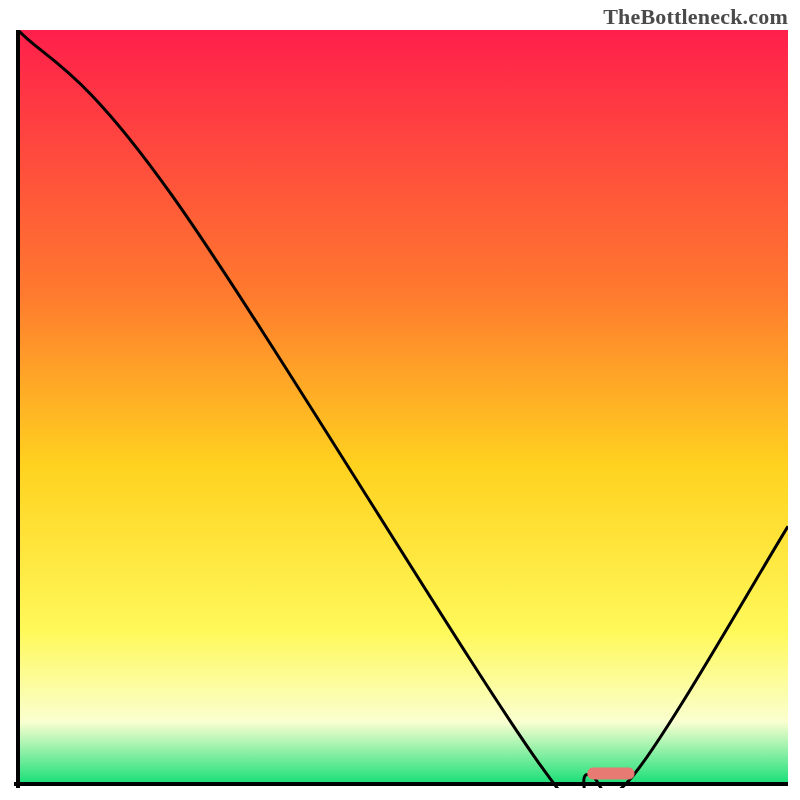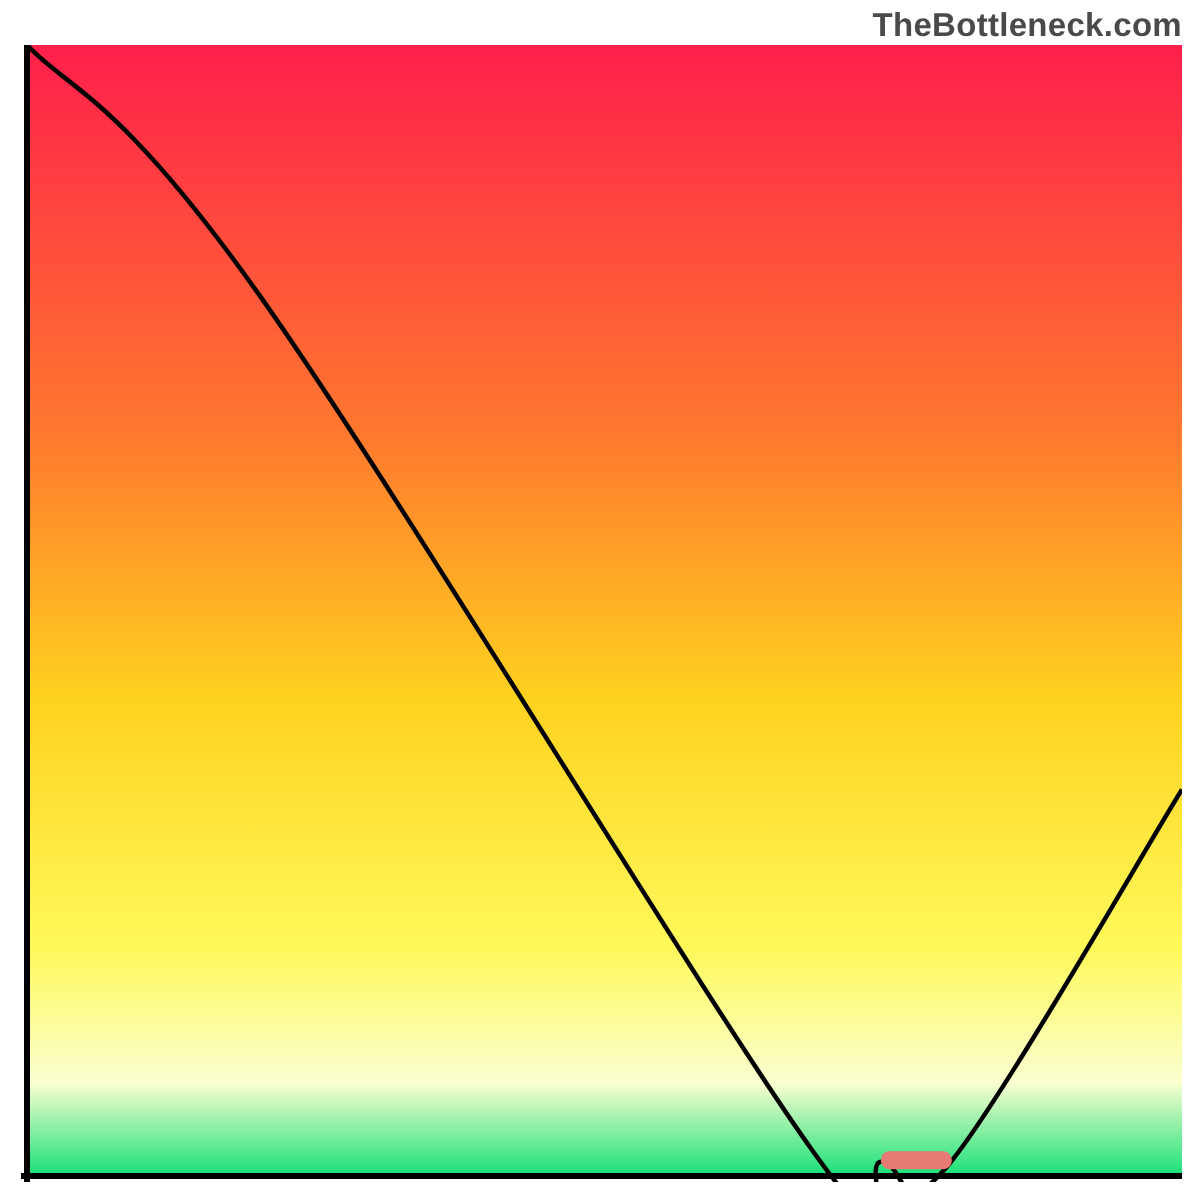--- a/index.html
+++ b/index.html
@@ -7,20 +7,21 @@
     padding: 0;
     width: 800px;
     height: 800px;
     background: #ffffff;
     font-family: Arial, Helvetica, sans-serif;
   }
   .canvas {
     position: relative;
     width: 800px;
     height: 800px;
+    font-family: Liberation Serif, serif;
   }
   .watermark {
     position: absolute;
     top: 4px;
     right: 12px;
     font-size: 22px;
     font-weight: 600;
     color: #4a4a4a;
     letter-spacing: 0.2px;
   }

